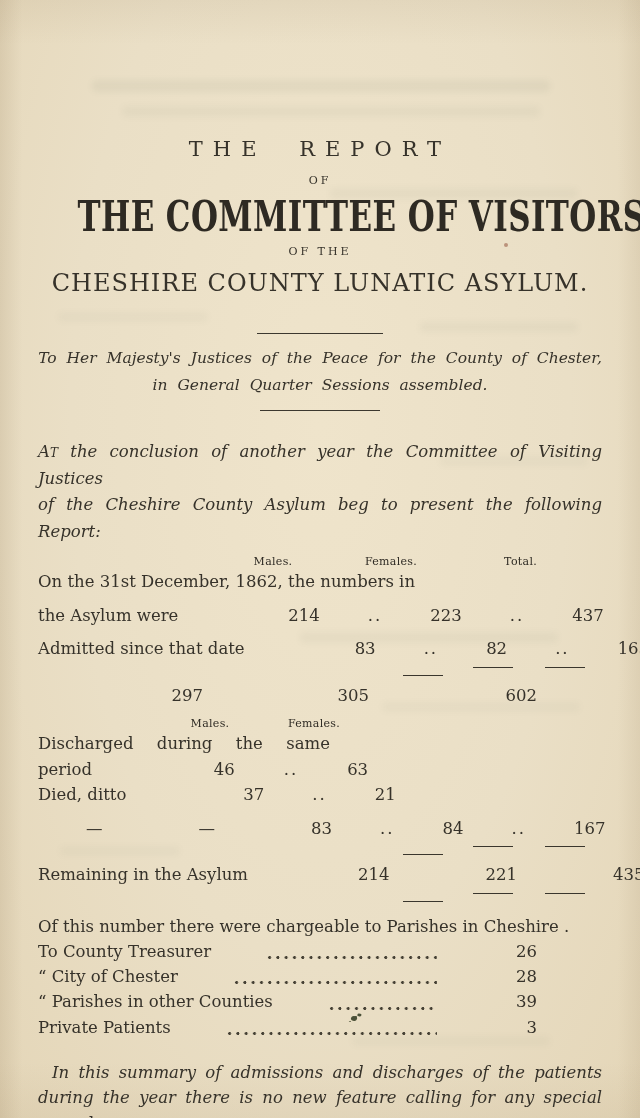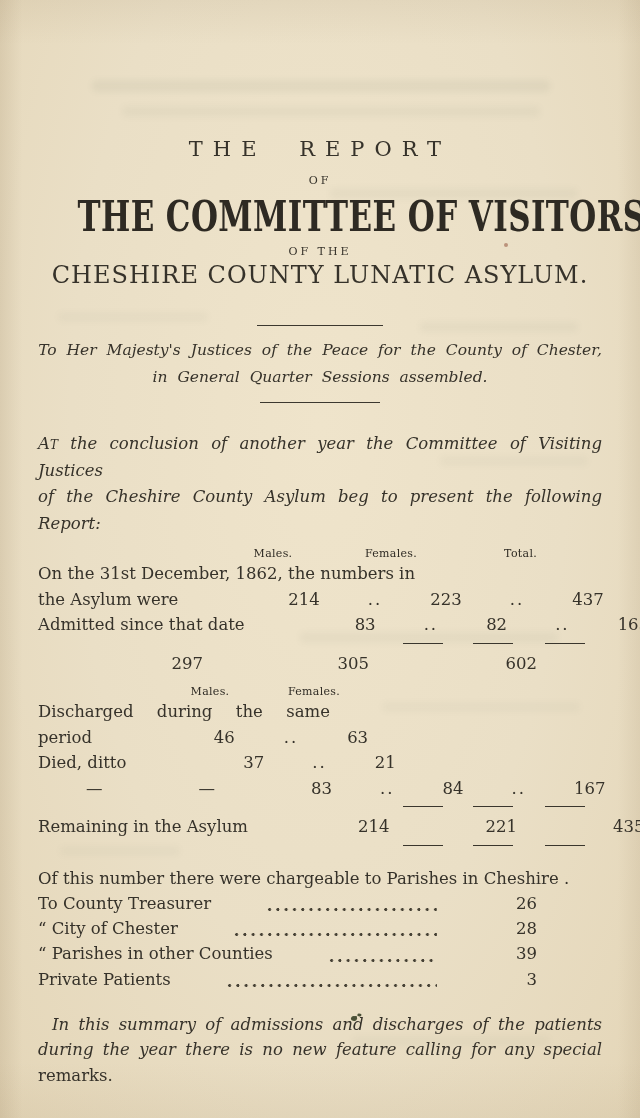--- a/index.html
+++ b/index.html
@@ -54,21 +54,21 @@
   
   .title-block { padding-top: 138px; text-align: center; }
   .report-title { font-size: 21px; line-height: 22px; letter-spacing: 10px; word-spacing: 16px; white-space: nowrap; }
   .small-of     { margin-top: 15px; font-size: 11px; line-height: 12px; letter-spacing: 3px; }
   .committee-title {
     margin-top: 9px; font-size: 36px; line-height: 40px; font-weight: bold;
     white-space: nowrap; transform: scale(0.86, 1.18); transform-origin: 50% 50%;
     letter-spacing: 0.5px; color: #2e2a23;
   }
   .small-of-the { margin-top: 10px; font-size: 11px; line-height: 12px; letter-spacing: 3px; }
-  .asylum-title { margin-top: 3px; font-size: 24px; line-height: 28px; letter-spacing: 1px; white-space: nowrap; }
+  .asylum-title { margin-top: 11px; font-size: 24px; line-height: 28px; letter-spacing: 1px; white-space: nowrap; }
 
   .rule-divider { border-top: 1.6px solid #3c382f; height: 0; margin: 0 auto; }
   .rule-1 { width: 126px; margin-top: 36px; }
   .rule-2 { width: 120px; margin-top: 11px; }
 
   .dedication { margin-top: 11px; text-align: center; font-style: italic; font-size: 15.5px; line-height: 27px; word-spacing: 5px; }
 
   
   .intro { margin-top: 28px; font-size: 16.5px; line-height: 26.5px; }
   .jline { text-align: justify; text-align-last: justify; font-style: italic; }
@@ -89,21 +89,21 @@
     background-image: radial-gradient(circle at 2.6px 2.5px, #454034 1.3px, rgba(0,0,0,0) 1.7px);
     background-size: 8.3px 5px; background-repeat: repeat-x;
   }
   .hdr-row { font-size: 11px; line-height: 14px; letter-spacing: .3px; color: #2f2b24; }
   .h-m { width: 70px; text-align: center; white-space: nowrap; }
   .h-f { width: 70px; text-align: center; white-space: nowrap; }
   .h-t { width: 63px; text-align: right; white-space: nowrap; }
   .h2-m, .h2-f { width: 56px; text-align: center; white-space: nowrap; }
   .h2-rest { width: 212px; }
 
-  .c-m { width: 44px; text-align: right; }
+  .c-m { width: 44px; text-align: right; margin-top: 8px; }
   .c-sep { width: 26px; text-align: center; letter-spacing: 2px; }
   .c-f { width: 44px; text-align: right; }
   .c-t { width: 46px; text-align: right; }
   .c-pad { width: 17px; }
 
   .ci-m { width: 40px; text-align: right; }
   .ci-sep { width: 20px; text-align: center; letter-spacing: 2px; }
   .ci-f { width: 25px; text-align: right; }
   .ci-rest { width: 227px; }
   .ci-dash { text-align: center; }

